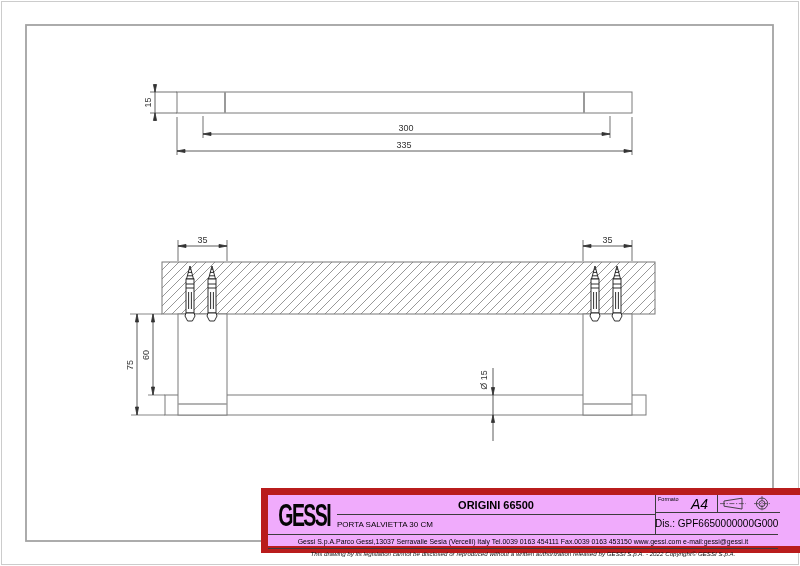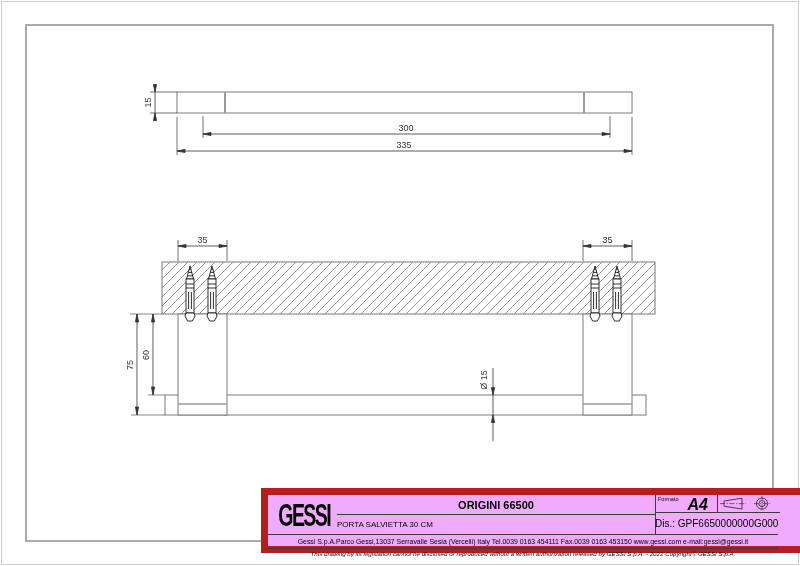--- a/index.html
+++ b/index.html
@@ -19,21 +19,21 @@
   .tb-title{height:19px;line-height:21px;text-align:center;font-weight:bold;font-size:11px;color:#000;}
   .tb-div{border-top:1px solid #3c3c3c;height:0;}
   .tb-sub{height:18px;line-height:19px;text-align:left;font-size:8px;color:#000;}
   .tb-v1{position:absolute;left:387px;top:0;height:39px;border-left:1px solid #3c3c3c;}
   .tb-v2{position:absolute;left:449px;top:0;height:17px;border-left:1px solid #3c3c3c;}
   .tb-h1{position:absolute;left:387px;top:17px;width:125px;border-top:1px solid #3c3c3c;}
   .tb-h2{position:absolute;left:0;top:39px;width:510px;border-top:1px solid #3c3c3c;}
   .tb-h3{position:absolute;left:0;top:53px;width:510px;border-top:1px solid #3c3c3c;}
   .tb-formato{position:absolute;left:387px;top:0;width:62px;height:17px;}
   .tb-formato-label{position:absolute;left:3px;top:1px;font-size:5.5px;color:#000;}
-  .tb-formato-value{position:absolute;right:9px;top:1px;font-size:16px;font-weight:bold;font-style:italic;color:#000;text-align:center;}
+  .tb-formato-value{position:absolute;right:9px;top:1px;font-size:14px;font-weight:normal;font-style:italic;color:#000;text-align:center;}
   .tb-proj{position:absolute;left:449px;top:0;width:62px;height:17px;}
   .tb-dis{position:absolute;left:387px;top:17px;width:125px;height:22px;line-height:23px;
           font-size:10px;color:#000;white-space:nowrap;overflow:hidden;}
   .tb-address{position:absolute;left:0;top:39px;width:510px;height:14px;line-height:15px;
           text-align:center;font-size:6.9px;color:#000;white-space:nowrap;overflow:hidden;}
   .tb-copy{position:absolute;left:0;top:53px;width:510px;height:11px;line-height:12px;
           text-align:center;font-size:6.2px;font-style:italic;color:#111;white-space:nowrap;overflow:hidden;}
 </style>
 </head>
 <body>

